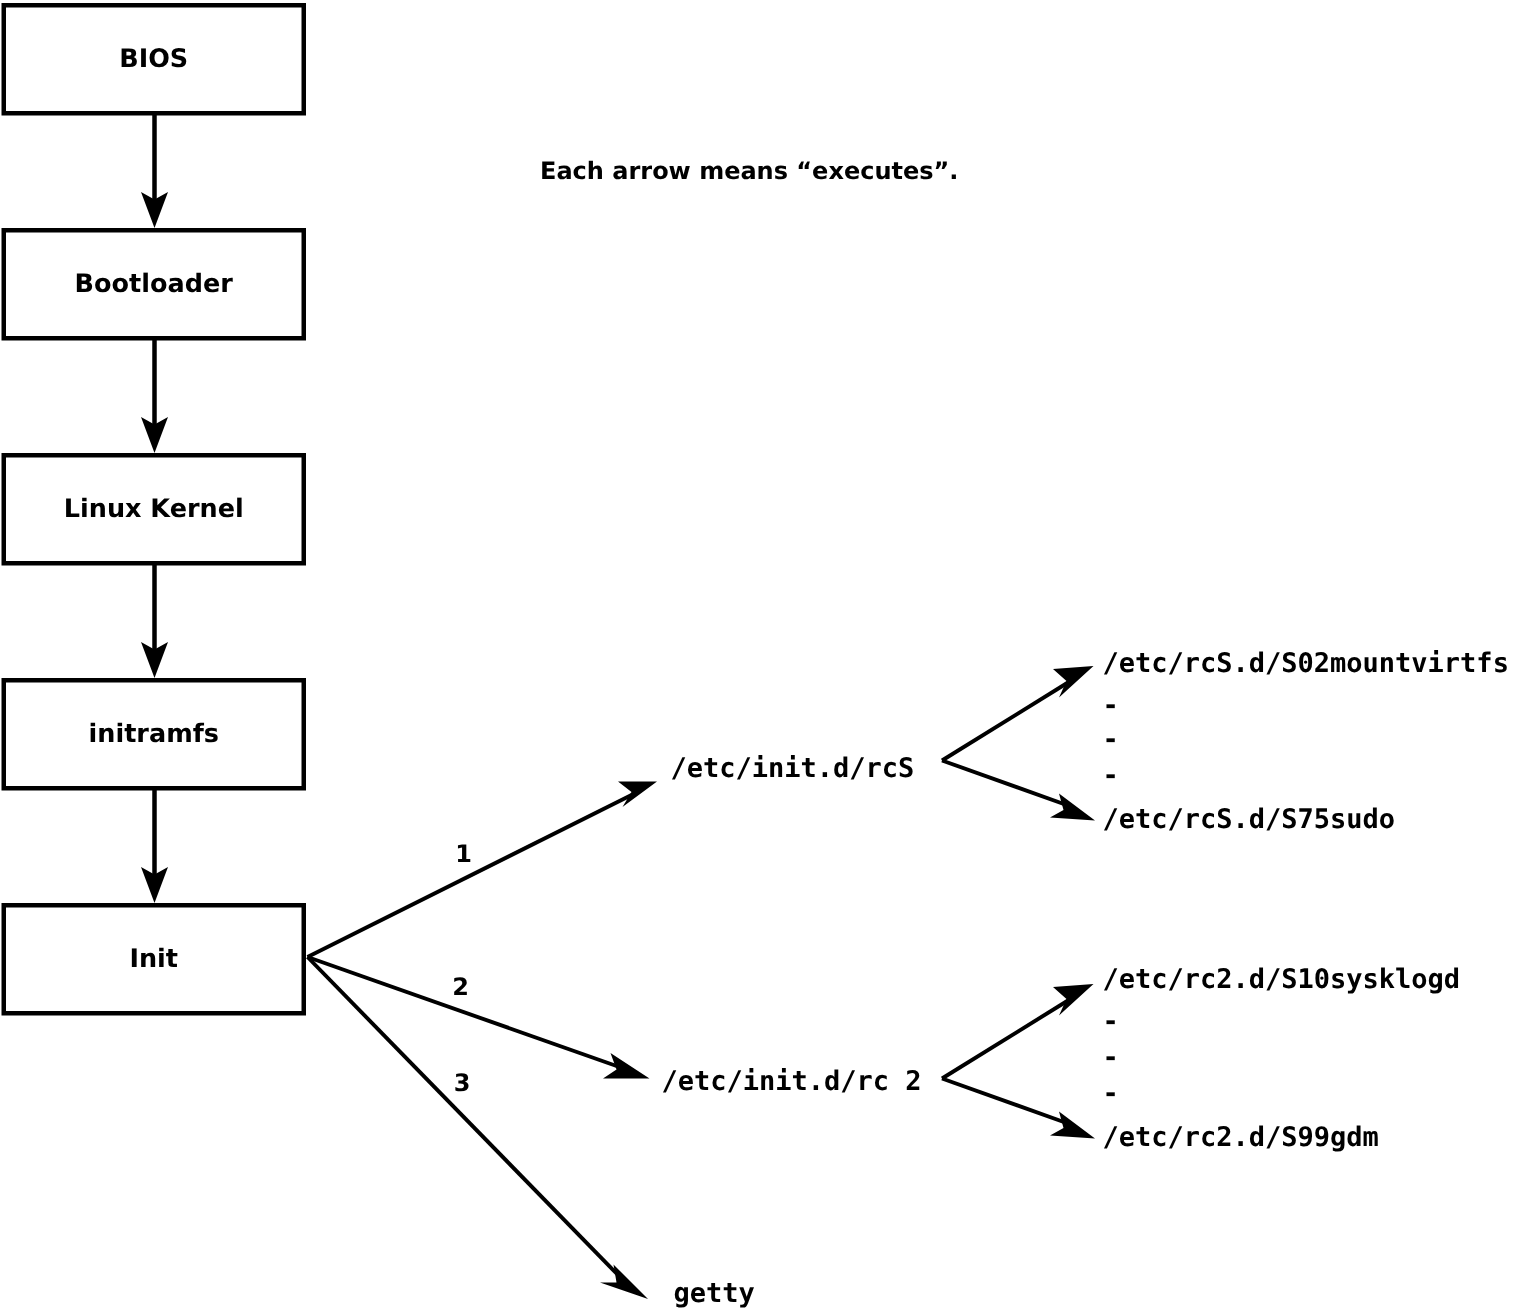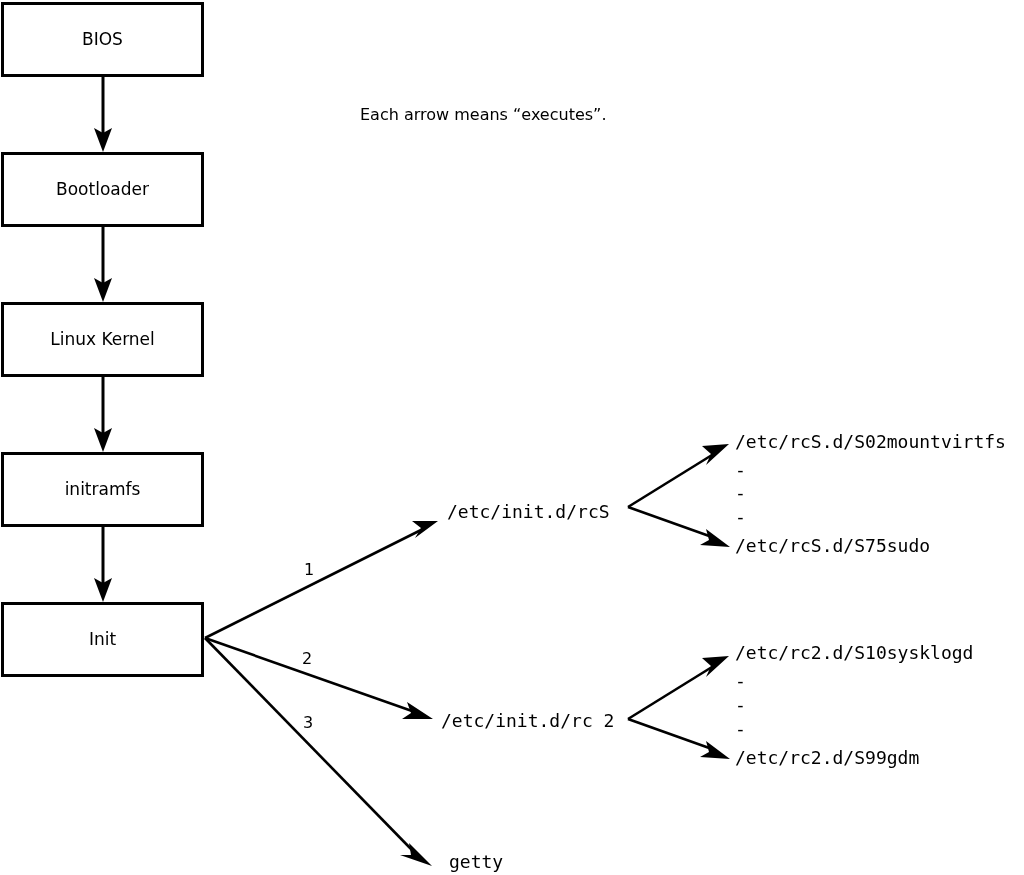--- a/index.html
+++ b/index.html
@@ -10,20 +10,21 @@
   body {
     width: 1024px;
     height: 875px;
     overflow: hidden;
     font-family: "Liberation Sans", sans-serif;
   }
   #diagram-root {
     position: relative;
     width: 1024px;
     height: 875px;
+    font-weight: bold;
   }
   svg#boot-diagram {
     display: block;
     width: 1024px;
     height: 875px;
   }
   .box-rect {
     fill: #ffffff;
     stroke: #000000;
     stroke-width: 3;

